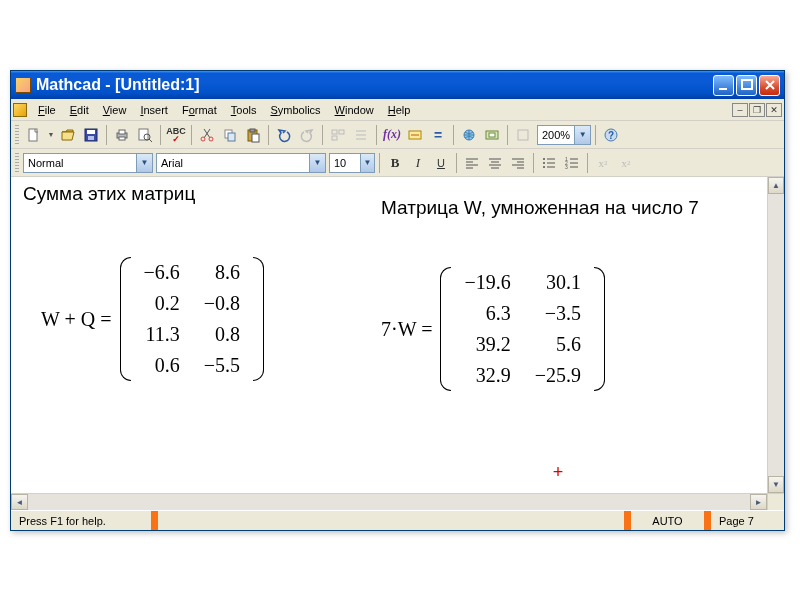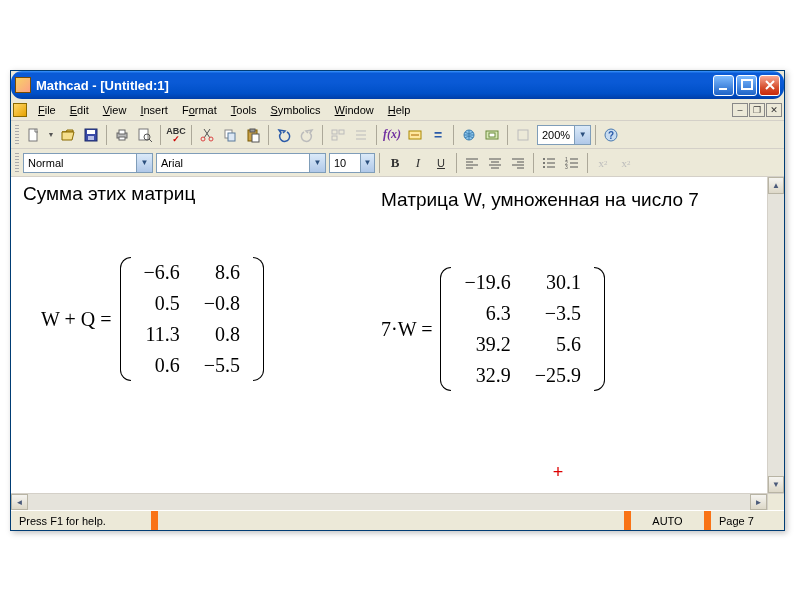--- a/index.html
+++ b/index.html
@@ -22,23 +22,22 @@
     background: #ece9d8;
     box-shadow: 2px 2px 6px rgba(0,0,0,.25);
   }
   .titlebar {
     height: 28px;
     background: linear-gradient(to bottom,#3a95ff 0%,#0a5ad6 8%,#0a5ad6 40%,#0050c8 80%,#003ea8 100%);
     display: flex;
     align-items: center;
     color: #fff;
     font-weight: bold;
-    font-size: 13px;
+    font-size: 16px;
     padding: 0 4px;
-    border-radius: 11px;
   }
   .appicon {
     width: 16px; height: 16px;
     background: linear-gradient(135deg,#f6d365,#fda085);
     border: 1px solid #7a4a00;
     margin-right: 5px;
   }
   .titlebar .spacer { flex: 1; }
   .winbtn {
     width: 21px; height: 21px;
@@ -483,33 +482,33 @@
       </div>
     <div class="tsep"></div>
     <div class="tbtn disabled" style="font-family:'Times New Roman';font-size:11px;color:#bbb">x<sup style="font-size:7px">2</sup></div>
     <div class="tbtn disabled" style="font-family:'Times New Roman';font-size:11px;color:#bbb">x<sub style="font-size:7px">2</sub></div>
   </div>
 
   <div class="workspace">
     <div class="doc">
 
       <div class="heading" style="left:12px;top:6px">Сумма этих матриц</div>
-      <div class="heading" style="left:370px;top:12px;width:370px">Матрица W, умноженная на число 7</div>
+      <div class="heading" style="left:370px;top:20px;width:370px">Матрица W, умноженная на число 7</div>
 
       <div class="mathblock" style="left:30px;top:80px">
         <span class="lhs">W + Q =</span>
         <span class="paren left"></span>
         <table class="matrix">
           <tbody>
               <tr>
                 <td>−6.6</td>
                 <td>8.6</td>
               </tr>
           <tr>
-                <td>0.5</td>
+                <td>0.2</td>
                 <td>−0.8</td>
               </tr>
           <tr>
                 <td>11.3</td>
                 <td>0.8</td>
               </tr>
           <tr>
                 <td>0.6</td>
                 <td>−5.5</td>
               </tr>

